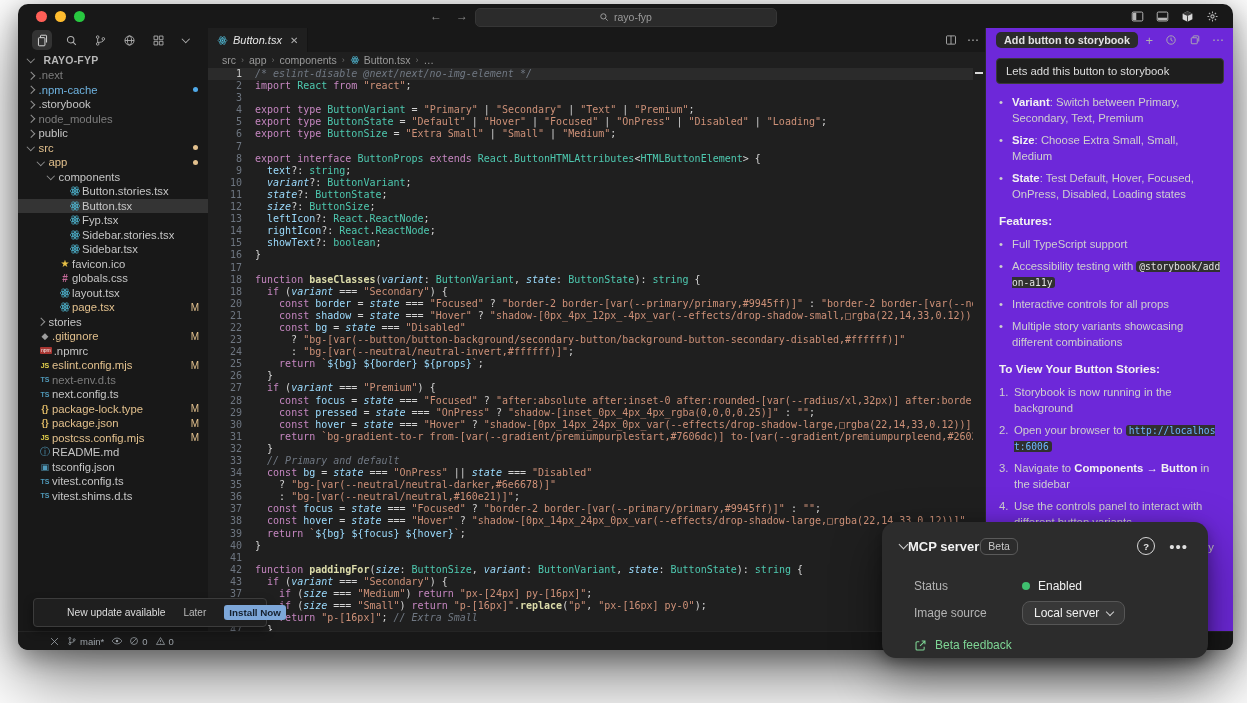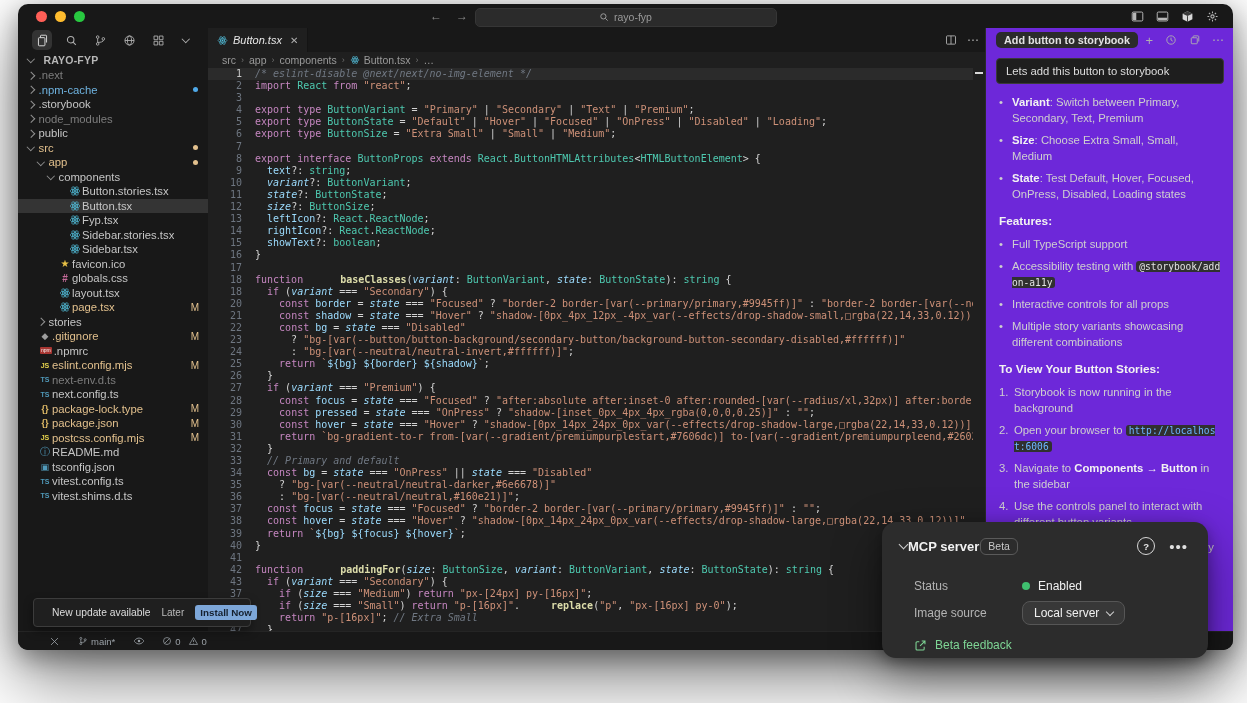--- a/index.html
+++ b/index.html
@@ -56,21 +56,21 @@
   .badge{position:absolute;right:9px;font-size:10px;color:#e2c08d;}
   .dot{position:absolute;right:10px;width:5px;height:5px;border-radius:50%;}
   
   .editor{position:absolute;left:190px;top:64px;width:777px;height:572px;background:#1f1f1f;overflow:hidden;}
   .cline{display:flex;height:12.1px;line-height:12.1px;font-family:"DejaVu Sans Mono",monospace;font-size:10px;white-space:pre;}
   .cline.cur{background:rgba(255,255,255,.055);}
   .ln{width:34px;flex:none;text-align:right;padding-right:13px;color:#6e7681;}
   .cline.cur .ln{color:#c8c8c8;}
   .ct{color:#d4d4d4;}
   .c{color:#707883;font-style:italic;} .k{color:#c586c0;} .t{color:#4ec9b0;} .s{color:#ce9178;}
-  .f{color:#dcdcaa;font-weight:bold;margin-left:31px;} .v{color:#9cdcfe;} .pm{color:#9cdcfe;font-style:italic;}
+  .f{color:#dcdcaa;font-weight:bold;} .v{color:#9cdcfe;} .pm{color:#9cdcfe;font-style:italic;}
   .minimap{position:absolute;right:0;top:0;width:12px;height:100%;background:#1f1f1f;}
   .mm-dash{position:absolute;right:2px;top:4px;width:8px;height:2px;background:#d8d8d8;}
   
   .chat{position:absolute;left:967px;top:24px;width:248px;bottom:18px;background:#6d28d9;border-left:1px solid #2a2a2a;overflow:hidden;}
   .chat-header{height:24px;display:flex;align-items:center;padding:0 10px;}
   .chat-title{background:#2b2b2b;border-radius:5px;padding:2px 8px;font-size:10.8px;color:#e2e2e2;font-weight:bold;}
   .chat-hicons{margin-left:auto;display:flex;gap:11px;color:#b0b0b0;align-items:center;font-size:12px;}
   .bubble{margin:6px 10px 8px 10px;border:1px solid #3a3a3a;background:#1e1e1e;border-radius:4px;
           padding:6px 9px;font-size:11.3px;color:#dddddd;}
   .chat-body{padding:2px 13px 0 13px;font-size:11.3px;color:#cfcfcf;line-height:1.42;}
@@ -78,27 +78,27 @@
   .cb-h{font-size:11.8px;font-weight:bold;color:#f2f2f2;margin:11px 0 6px 0;}
   .li{display:flex;margin-bottom:6px;}
   .li .blt{width:13px;flex:none;color:#cfcfcf;}
   .li .num{width:15px;flex:none;}
   .cspan{font-family:"DejaVu Sans Mono",monospace;font-size:9.6px;background:#303030;border-radius:3px;
          padding:0 3px;color:#e3e3e3;word-break:break-all;}
   .cspan.url{color:#6cb6ff;}
   .cb-p{margin-top:9px;}
   
   .toast{position:absolute;left:15px;top:594px;width:202px;height:27px;background:#1f1f1f;border:1px solid #3c3c3c;
-         border-radius:4px;box-shadow:0 4px 10px rgba(0,0,0,.4);display:flex;align-items:center;gap:11px;padding:0 7px;z-index:5;}
+         border-radius:4px;box-shadow:0 4px 10px rgba(0,0,0,.4);display:flex;align-items:center;gap:18px;padding:0 15px;z-index:5;}
   .toast-text{font-size:10.3px;color:#dddddd;white-space:nowrap;}
   .later{font-size:10px;color:#bbbbbb;margin-left:auto;}
   .install{background:#7da7d9;color:#15202e;font-size:9.8px;border-radius:3px;padding:2px 5px;font-weight:bold;white-space:nowrap;}
   
   .statusbar{position:absolute;left:0;right:0;bottom:0;height:18px;background:#181818;border-top:1px solid #252525;
-             display:flex;align-items:center;gap:17px;padding-left:30px;font-size:9.5px;color:#9aa0a6;}
+             display:flex;align-items:center;gap:6px;padding-left:30px;font-size:9.5px;color:#9aa0a6;}
   .sb-item{display:flex;align-items:center;gap:3px;}
   
   .mcp{position:absolute;left:882px;top:522px;width:326px;height:136px;background:#2c2c2c;border-radius:14px;
        box-shadow:0 20px 50px rgba(0,0,0,.45),0 4px 14px rgba(0,0,0,.3);color:#eeeeee;overflow:hidden;}
   .mcp-header{display:flex;align-items:center;gap:1px;padding:15px 20px 0 18px;}
   .mcp-title{font-size:13px;font-weight:bold;color:#f2f2f2;}
   .mcp-beta{border:1px solid #5a5a5a;border-radius:6px;padding:0 7px;font-size:10.5px;color:#c8c8c8;line-height:15px;}
   .mcp-hicons{margin-left:auto;display:flex;align-items:center;gap:14px;color:#e0e0e0;}
   .qcircle{width:16px;height:16px;border:1.4px solid #d8d8d8;border-radius:50%;display:flex;align-items:center;
            justify-content:center;font-size:9.5px;font-weight:bold;color:#e8e8e8;}
@@ -520,21 +520,21 @@
           <div class="cline"><span class="ln">15</span><span class="ct">  <span class="v">showText</span>?: <span class="t">boolean</span>;</span></div>
           <div class="cline"><span class="ln">16</span><span class="ct">}</span></div>
           <div class="cline"><span class="ln">17</span><span class="ct"></span></div>
           <div class="cline"><span class="ln">18</span><span class="ct"><span class="k">function</span> <span class="f">baseClasses</span>(<span class="pm">variant</span>: <span class="t">ButtonVariant</span>, <span class="pm">state</span>: <span class="t">ButtonState</span>): <span class="t">string</span> {</span></div>
           <div class="cline"><span class="ln">18</span><span class="ct">  <span class="k">if</span> (<span class="pm">variant</span> === <span class="s">"Secondary"</span>) {</span></div>
           <div class="cline"><span class="ln">20</span><span class="ct">    <span class="k">const</span> <span class="v">border</span> = <span class="pm">state</span> === <span class="s">"Focused"</span> ? <span class="s">"border-2 border-[var(--primary/primary,#9945ff)]"</span> : <span class="s">"border-2 border-[var(--neutral/neutral-dark,#dedce0)]"</span>;</span></div>
           <div class="cline"><span class="ln">21</span><span class="ct">    <span class="k">const</span> <span class="v">shadow</span> = <span class="pm">state</span> === <span class="s">"Hover"</span> ? <span class="s">"shadow-[0px_4px_12px_-4px_var(--effects/drop-shadow-small,□rgba(22,14,33,0.12))]"</span> : ;</span></div>
           <div class="cline"><span class="ln">22</span><span class="ct">    <span class="k">const</span> <span class="v">bg</span> = <span class="pm">state</span> === <span class="s">"Disabled"</span></span></div>
           <div class="cline"><span class="ln">23</span><span class="ct">      ? <span class="s">"bg-[var(--button/button-background/secondary-button/background-button-secondary-disabled,#ffffff)]"</span></span></div>
           <div class="cline"><span class="ln">24</span><span class="ct">      : <span class="s">"bg-[var(--neutral/neutral-invert,#ffffff)]"</span>;</span></div>
-          <div class="cline"><span class="ln">25</span><span class="ct">    <span class="k">return</span> <span class="s">`<span class="v">${bg}</span> <span class="v">${border}</span> <span class="v">${shadow}</span>`</span>;</span></div>
+          <div class="cline"><span class="ln">25</span><span class="ct">    <span class="k">return</span> <span class="s">`<span class="v">${bg}</span> <span class="v">${border}</span> <span class="v">${props}</span>`</span>;</span></div>
           <div class="cline"><span class="ln">26</span><span class="ct">  }</span></div>
           <div class="cline"><span class="ln">27</span><span class="ct">  <span class="k">if</span> (<span class="pm">variant</span> === <span class="s">"Premium"</span>) {</span></div>
           <div class="cline"><span class="ln">28</span><span class="ct">    <span class="k">const</span> <span class="v">focus</span> = <span class="pm">state</span> === <span class="s">"Focused"</span> ? <span class="s">"after:absolute after:inset-0 after:rounded-[var(--radius/xl,32px)] after:border-2 after:border-[var(--primary/primary,#9945ff)]"</span> : ;</span></div>
           <div class="cline"><span class="ln">29</span><span class="ct">    <span class="k">const</span> <span class="v">pressed</span> = <span class="pm">state</span> === <span class="s">"OnPress"</span> ? <span class="s">"shadow-[inset_0px_4px_4px_rgba(0,0,0,0.25)]"</span> : <span class="s">""</span>;</span></div>
           <div class="cline"><span class="ln">30</span><span class="ct">    <span class="k">const</span> <span class="v">hover</span> = <span class="pm">state</span> === <span class="s">"Hover"</span> ? <span class="s">"shadow-[0px_14px_24px_0px_var(--effects/drop-shadow-large,□rgba(22,14,33,0.12))]"</span> : ;</span></div>
           <div class="cline"><span class="ln">31</span><span class="ct">    <span class="k">return</span> <span class="s">`bg-gradient-to-r from-[var(--gradient/premiumpurplestart,#7606dc)] to-[var(--gradient/premiumpurpleend,#260267)]   `</span>;</span></div>
           <div class="cline"><span class="ln">32</span><span class="ct">  }</span></div>
           <div class="cline"><span class="ln">33</span><span class="ct">  <span class="c">// Primary and default</span></span></div>
           <div class="cline"><span class="ln">34</span><span class="ct">  <span class="k">const</span> <span class="v">bg</span> = <span class="pm">state</span> === <span class="s">"OnPress"</span> || <span class="pm">state</span> === <span class="s">"Disabled"</span></span></div>
           <div class="cline"><span class="ln">35</span><span class="ct">    ? <span class="s">"bg-[var(--neutral/neutral-darker,#6e6678)]"</span></span></div>

